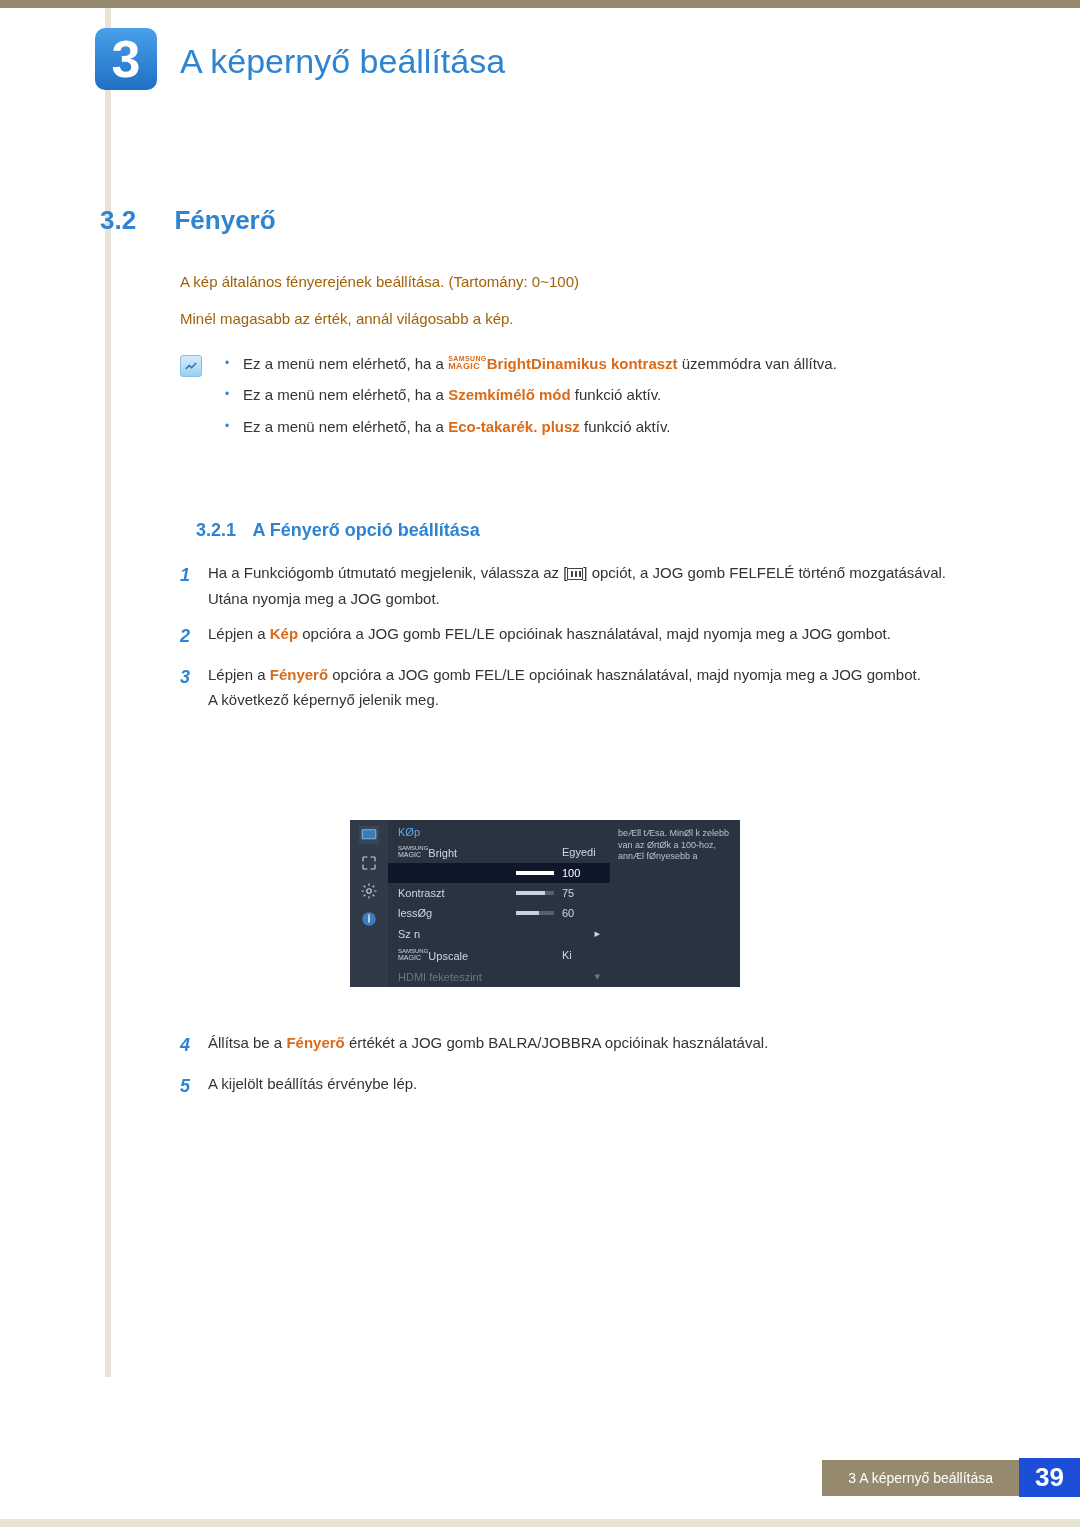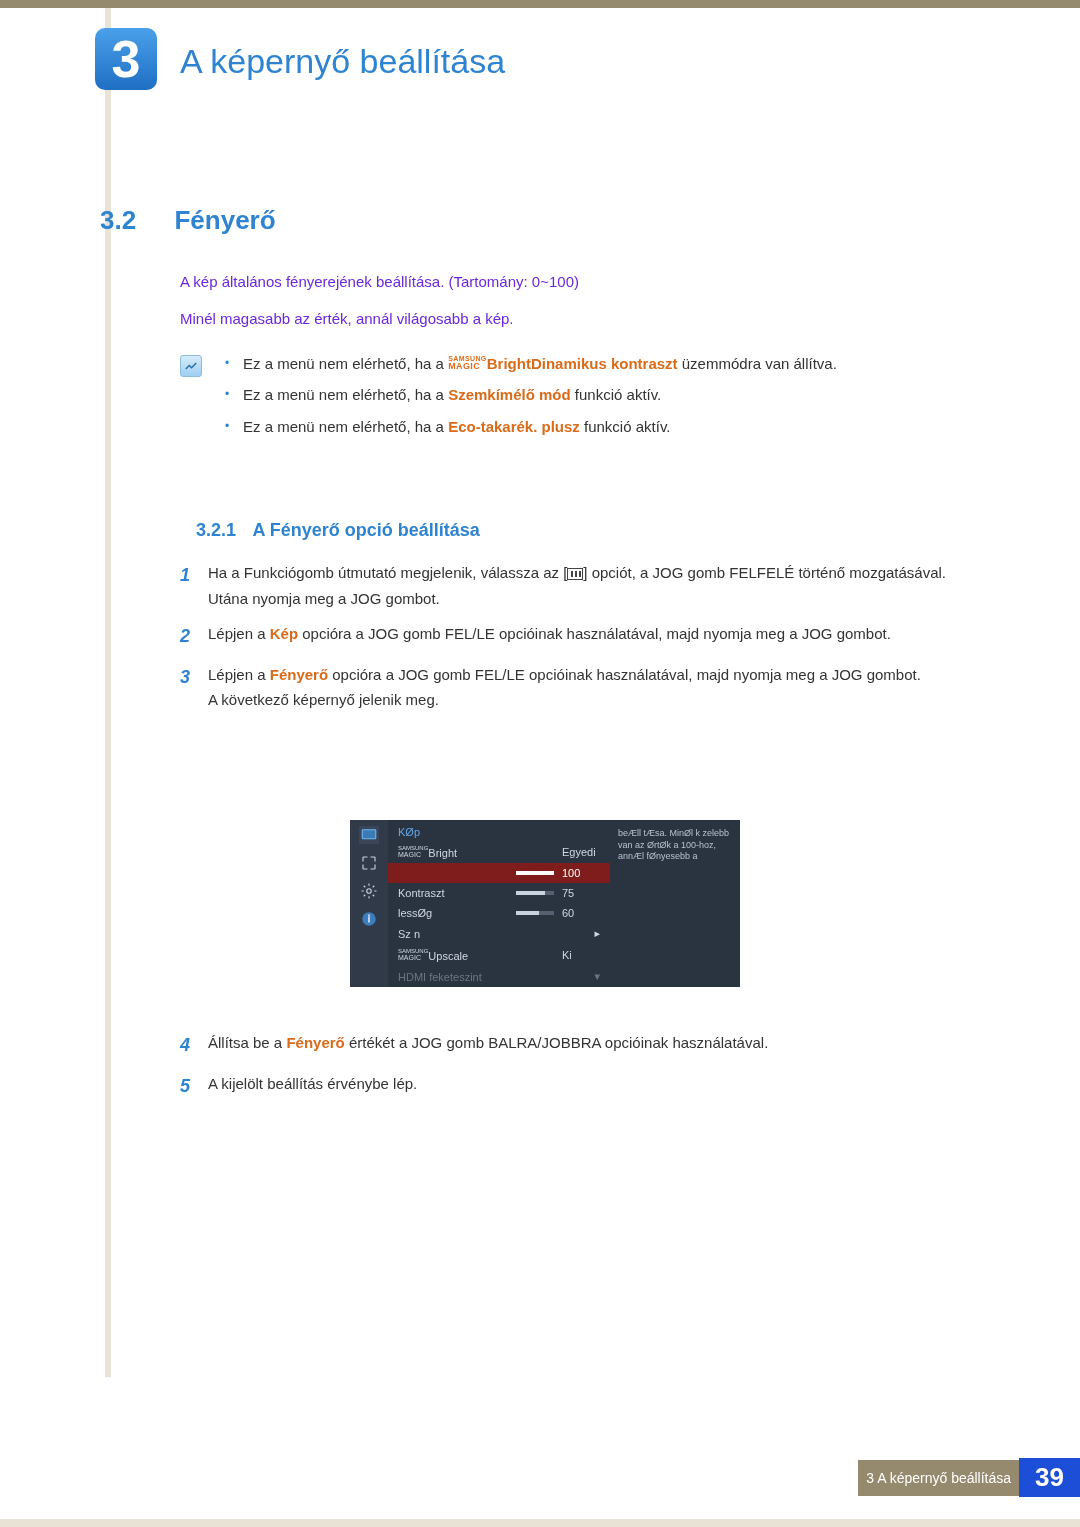--- a/index.html
+++ b/index.html
@@ -22,21 +22,21 @@
   }
   .chapter-title {
     position:absolute; top:42px; left:180px;
     color:#2f84d1; font-size:34px; font-weight:normal;
   }
 
   .section-heading { position:absolute; left:100px; }
   .section-heading .num { color:#2f84d1; font-size:26px; font-weight:bold; margin-right:20px; display:inline-block; width:50px; }
   .section-heading .txt { color:#2f84d1; font-size:26px; font-weight:bold; }
 
-  .body { position:absolute; left:180px; right:100px; font-size:15px; line-height:1.55; color:#6d28d9; }
+  .body { position:absolute; left:180px; right:100px; font-size:15px; line-height:1.55; color:#a16207; }
   .body p { margin-bottom:14px; }
 
   .note-icon {
     position:absolute; left:180px; width:22px; height:22px;
     background:linear-gradient(#d6ecfa,#9dcff2);
     border:1px solid #8bbde0; border-radius:3px;
     display:flex; align-items:center; justify-content:center;
   }
   .note-icon svg{width:14px;height:14px;}
 
@@ -60,35 +60,35 @@
 
   .osd-wrap { position:absolute; left:350px; top:820px; }
   .osd { width:390px; background:#2a3340; display:flex; font-family:Arial,sans-serif; }
   .osd-side { width:38px; background:#303a49; display:flex; flex-direction:column; align-items:center; padding-top:6px; gap:10px; }
   .osd-side .ic{width:20px;height:18px;display:flex;align-items:center;justify-content:center;color:#c8d2de;}
   .osd-side .ic svg{width:18px;height:18px;stroke:#c8d2de;fill:none;stroke-width:1.5;}
   .osd-side .ic.sel{background:#3a4657;}
   .osd-main { flex:1; }
   .osd-title { color:#65a8e8; font-size:11px; padding:6px 10px 3px; }
   .osd-row { display:flex; align-items:center; padding:4px 10px; font-size:11px; color:#cfd7e2; }
-  .osd-row.sel{ background:#7f1d1d; color:#fff;}
+  .osd-row.sel{ background:#0f172a; color:#fff;}
   .osd-row .lbl{ width:110px; }
   .osd-row .bar{ flex:1; height:4px; background:#556070; margin:0 8px; position:relative; }
   .osd-row .bar .fill{position:absolute;left:0;top:0;bottom:0;background:#c8d2de;}
   .osd-row.sel .bar{background:#18a387;}
   .osd-row.sel .bar .fill{background:#fff;}
   .osd-row .val{ width:38px; text-align:left; font-size:11px;}
   .osd-row .arrow{width:38px;text-align:right;}
   .osd-dim{color:#6a7685;}
   .osd-hint { width:130px; padding:8px 8px; font-size:9px; color:#b8c1cd; line-height:1.3; }
   .mgc{font-size:7px;line-height:1;display:inline-block;color:#cfd7e2;}
   .mgc .a{display:block;font-size:6px;}
 
   .footer { position:absolute; bottom:30px; left:0; right:0; display:flex; justify-content:flex-end; align-items:center; }
-  .footer .ftxt { background:#968a6e; color:#fff; font-size:14px; padding:10px 8px; }
+  .footer .ftxt { background:#968a6e; color:#fff; font-size:14px; padding:10px 26px; }
   .footer .fnum { background:#1d4ed8; color:#fff; font-size:26px; font-weight:bold; padding:4px 16px; }
   .footer-bar { position:absolute; bottom:0; left:0; right:0; height:8px; background:#e8e3d5; }
 </style>
 </head>
 <body>
 
 <div class="top-bar"></div>
 <div class="side-bar"></div>
 
 <div class="chapter-badge">3</div>

